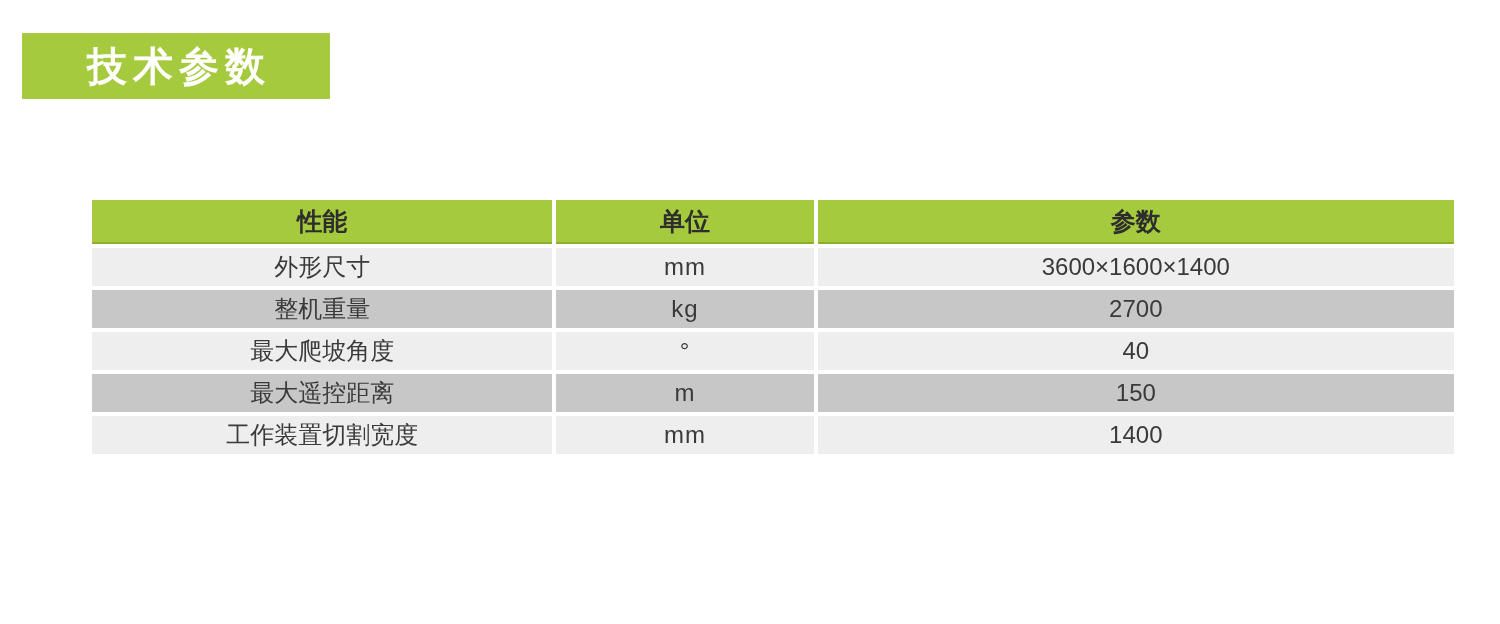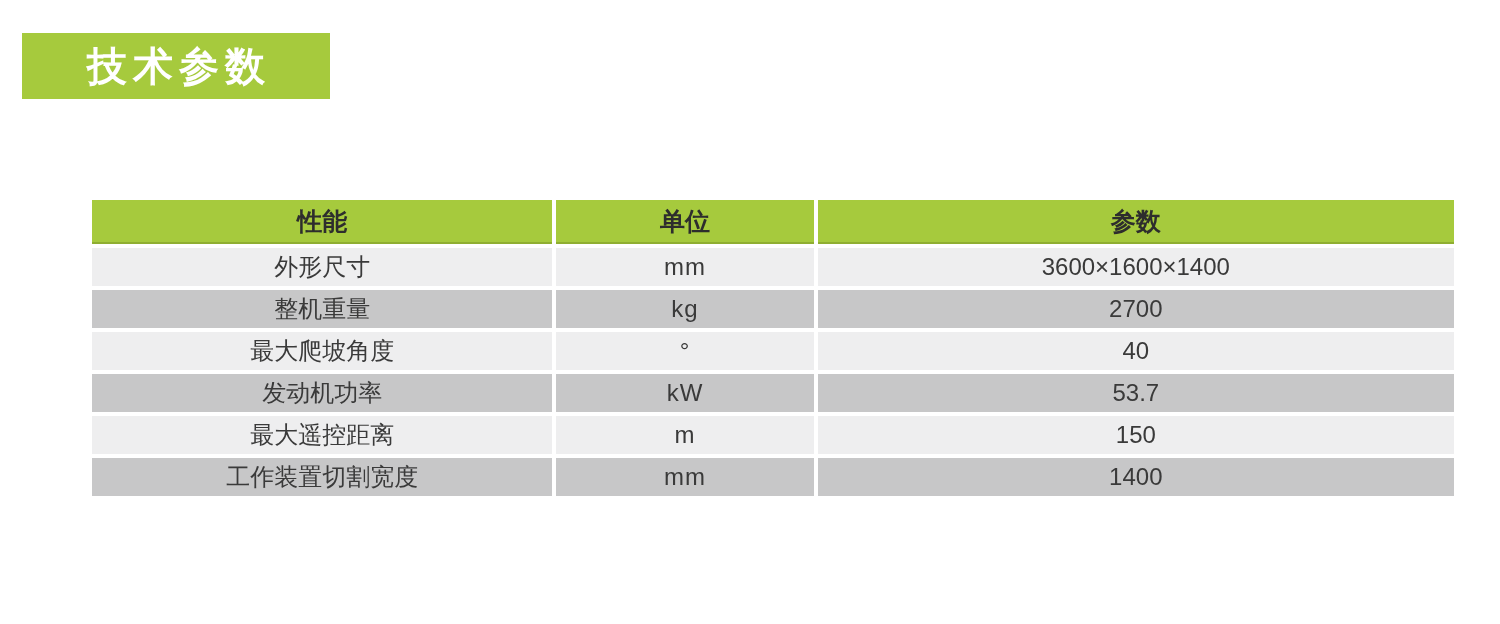--- a/index.html
+++ b/index.html
@@ -91,25 +91,20 @@
       <td>整机重量</td>
       <td class="unit-cell">kg</td>
       <td>2700</td>
     </tr>
     <tr>
       <td>最大爬坡角度</td>
       <td class="unit-cell">°</td>
       <td>40</td>
     </tr>
     <tr>
-      <td>发动机功率</td>
-      <td class="unit-cell">kW</td>
-      <td>53.7</td>
-    </tr>
-    <tr>
       <td>最大遥控距离</td>
       <td class="unit-cell">m</td>
       <td>150</td>
     </tr>
     <tr>
       <td>工作装置切割宽度</td>
       <td class="unit-cell">mm</td>
       <td>1400</td>
     </tr>
   </tbody>

